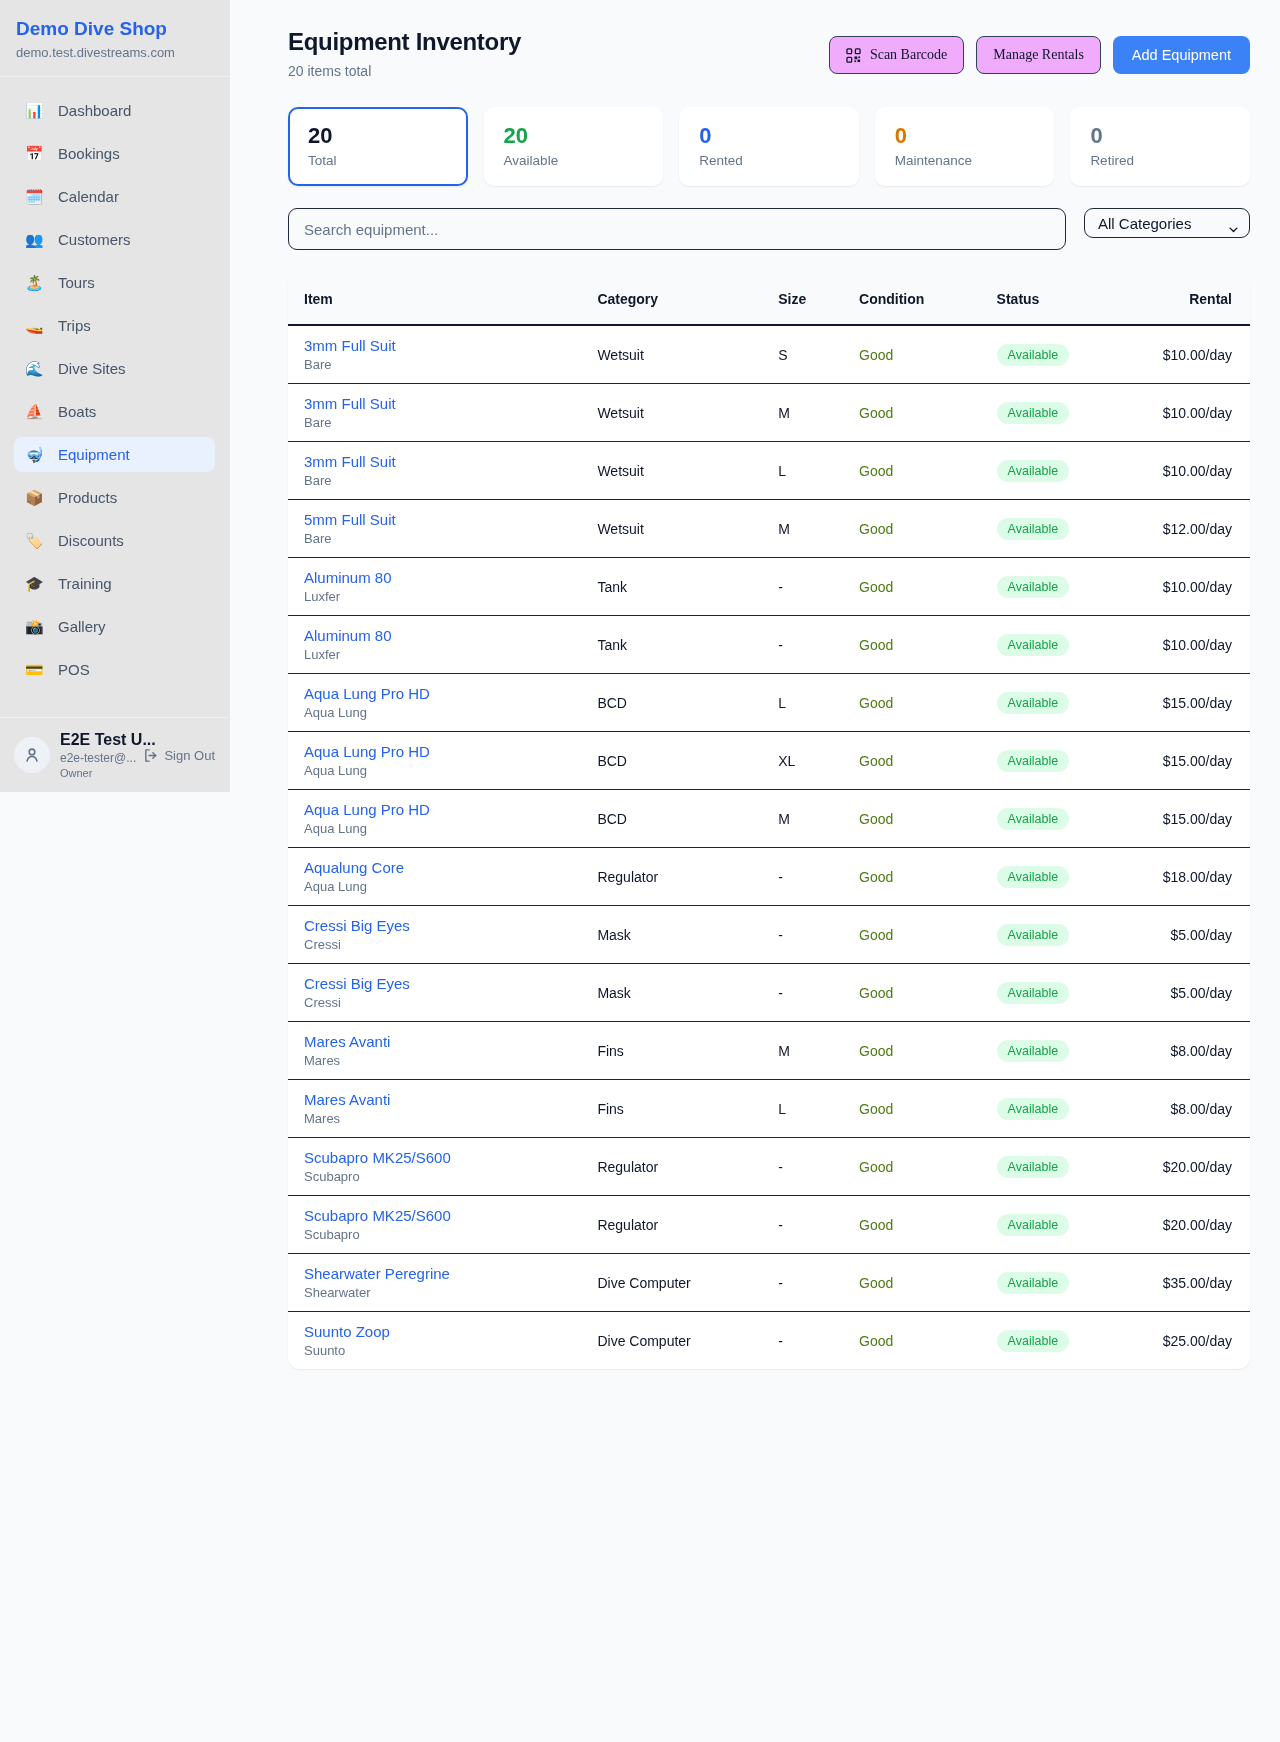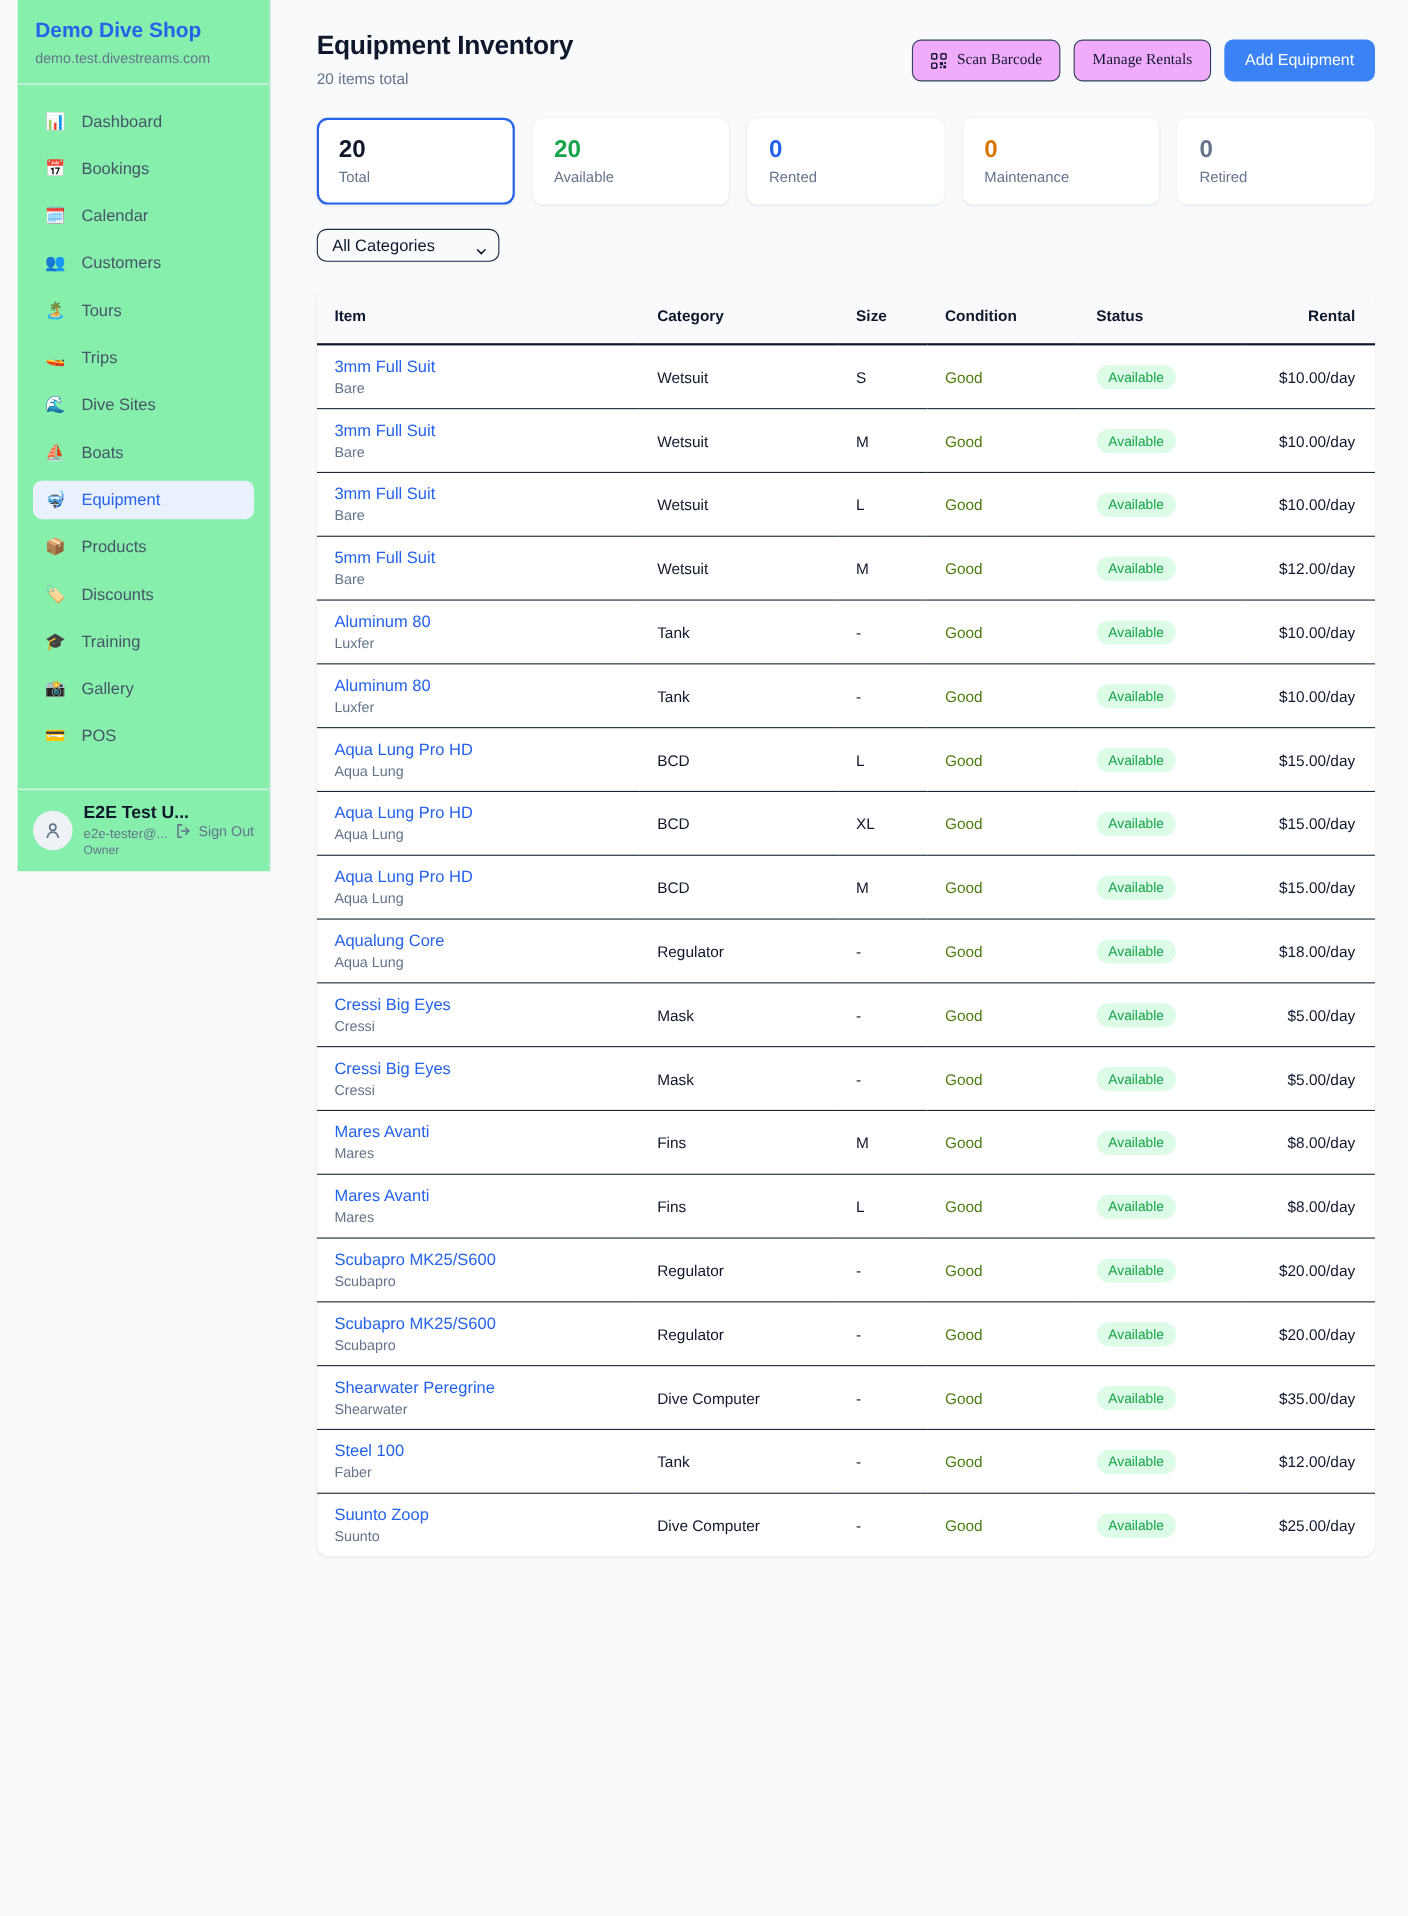--- a/index.html
+++ b/index.html
@@ -3,22 +3,22 @@
 <meta charset="utf-8">
 <style>
   * { margin:0; padding:0; box-sizing:border-box; }
   html,body { width:1280px; }
   body {
     height:1742px; position:relative; background:#f8fafc;
     font-family:"Liberation Sans", sans-serif; color:#0f172a;
   }
   
   .sidebar {
-    position:absolute; left:16px; top:0; width:230px; height:792px;
-    background:#86efac; border-right:1px solid #e2e8f0;
+    position:absolute; left:0; top:0; width:230px; height:792px;
+    background:#e5e5e5; border-right:1px solid #e2e8f0;
     display:flex; flex-direction:column;
   }
   .brand { padding:18px 16px 16px; border-bottom:1px solid #edf1f5; }
   .brand-name { color:#2563eb; font-size:19px; font-weight:700; cursor:pointer; }
   .brand-domain { color:#64748b; font-size:13px; margin-top:5px; }
   .nav { padding:16px 14px 0; }
   .nav-item {
     display:flex; align-items:center; gap:13px;
     padding:9px 11px; margin-bottom:8px; border-radius:8px;
     color:#475569; font-size:15px; cursor:pointer;
@@ -238,20 +238,21 @@
         <div class="stat-value" style="color: rgb(217, 119, 6);">0</div>
         <div class="stat-label">Maintenance</div>
       </div>
       <div class="stat-card">
         <div class="stat-value" style="color: rgb(100, 116, 139);">0</div>
         <div class="stat-label">Retired</div>
       </div>
     </div>
 
   <div class="filter-row">
+    <input class="search-input" type="text" placeholder="Search equipment..." style="">
     <div class="select-wrap">
       <select>
         <option>All Categories</option>
       </select>
       <span class="chevron">
         <svg width="11" height="11" viewBox="0 0 16 16" fill="none" stroke="currentColor" stroke-width="2" stroke-linecap="round" stroke-linejoin="round">
             <path d="M3 6l5 5 5-5"></path>
           </svg>
       </span>
     </div>
@@ -460,31 +461,20 @@
               <div class="item-brand">Shearwater</div>
             </td>
             <td>Dive Computer</td>
             <td>-</td>
             <td><span class="cond-link">Good</span></td>
             <td><span class="badge">Available</span></td>
             <td class="col-rental"><span class="price">$35.00/day</span></td>
           </tr>
           <tr>
             <td>
-              <div class="item-name">Steel 100</div>
-              <div class="item-brand">Faber</div>
-            </td>
-            <td>Tank</td>
-            <td>-</td>
-            <td><span class="cond-link">Good</span></td>
-            <td><span class="badge">Available</span></td>
-            <td class="col-rental"><span class="price">$12.00/day</span></td>
-          </tr>
-          <tr>
-            <td>
               <div class="item-name">Suunto Zoop</div>
               <div class="item-brand">Suunto</div>
             </td>
             <td>Dive Computer</td>
             <td>-</td>
             <td><span class="cond-link">Good</span></td>
             <td><span class="badge">Available</span></td>
             <td class="col-rental"><span class="price">$25.00/day</span></td>
           </tr>
         </tbody>

